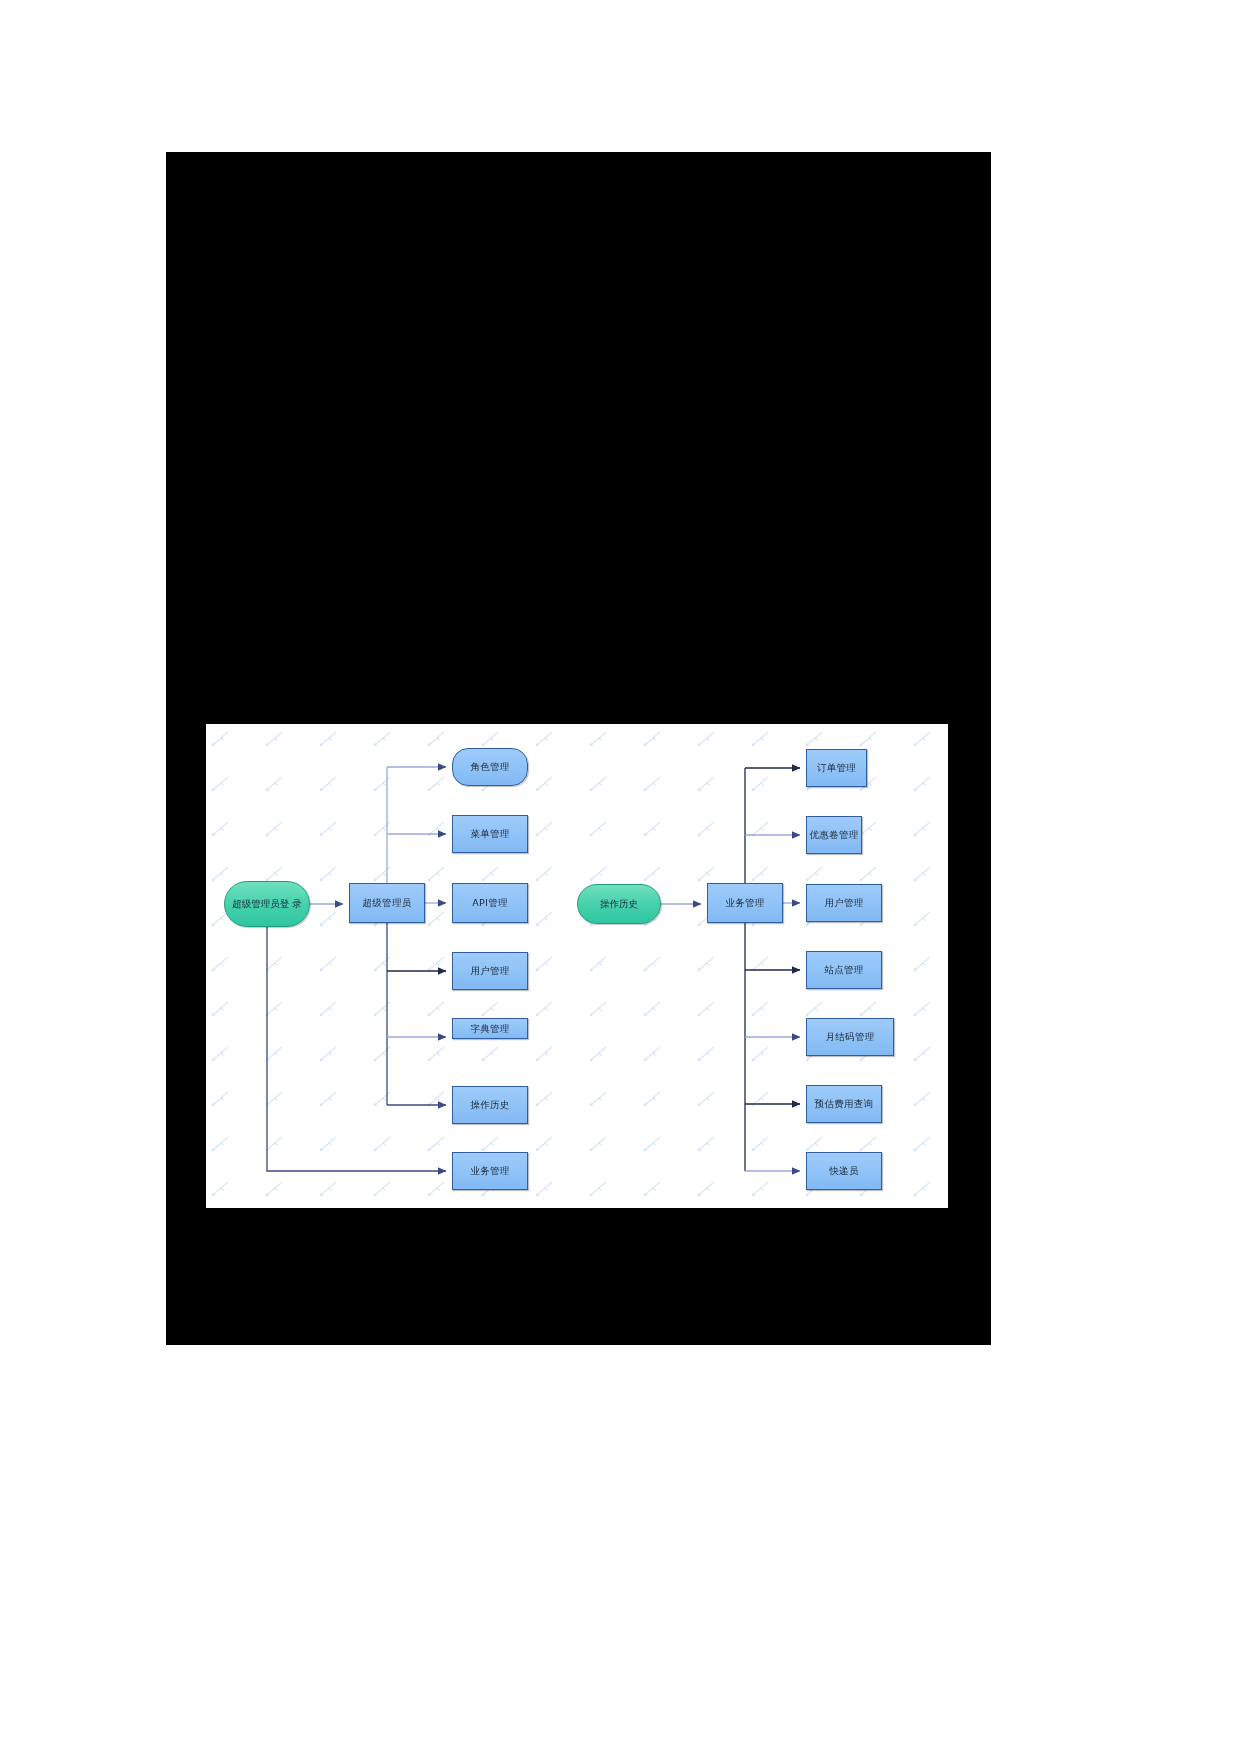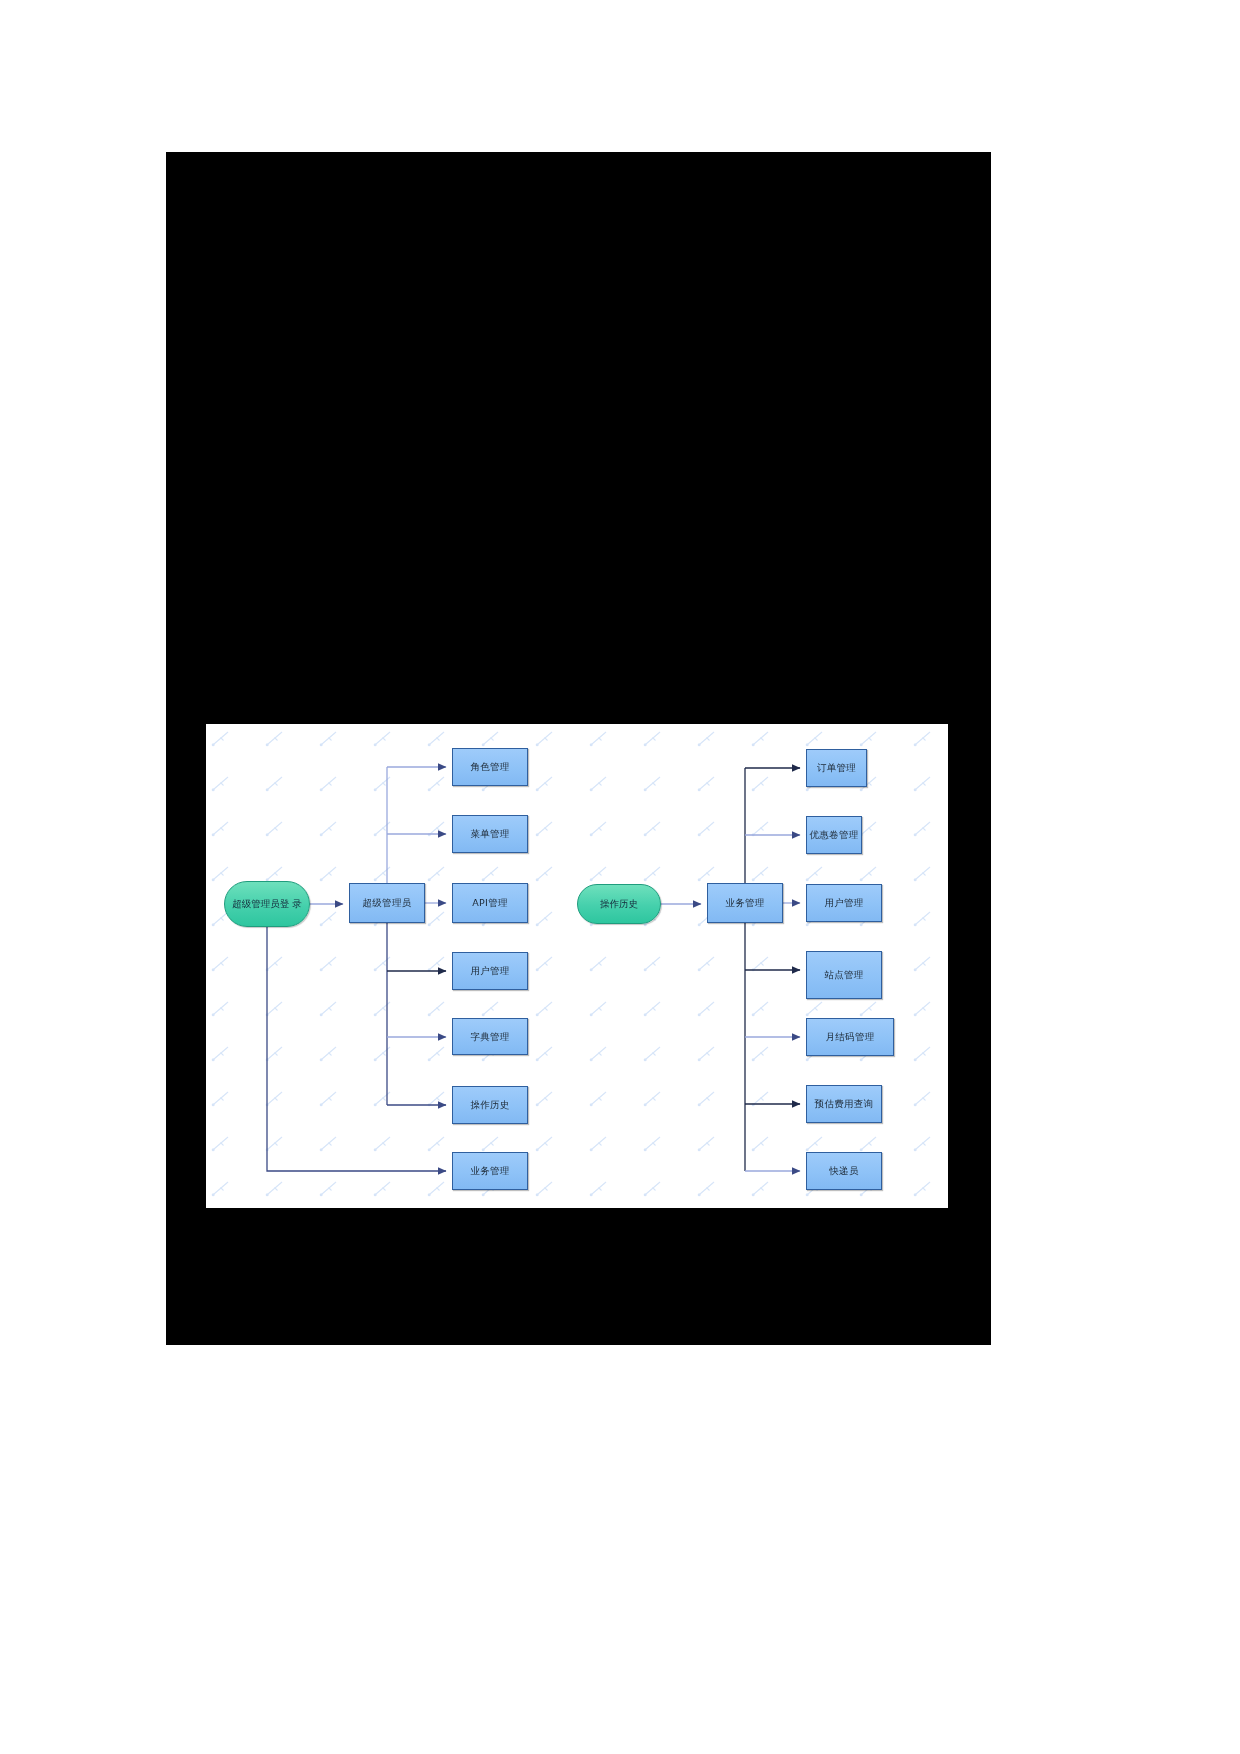--- a/index.html
+++ b/index.html
@@ -149,37 +149,37 @@
 
     <div class="node-ellipse" style="left:18px; top:157px; width:86px; height:46px;justify-content:center;">
       <span>超级管理员登
 录</span>
     </div>
 
     <div class="node-box" style="left:143px; top:159px; width:76px; height:40px;">
       <span>超级管理员</span>
     </div>
 
-    <div class="node-box" style="left:246px; top:24px; width:76px; height:38px;">
+    <div class="node-box" style="left:246px; top:24px; width:76px; height:38px;border-radius:16px;">
       <span>角色管理</span>
     </div>
 
     <div class="node-box" style="left:246px; top:91px; width:76px; height:38px;">
       <span>菜单管理</span>
     </div>
 
     <div class="node-box" style="left:246px; top:159px; width:76px; height:40px;">
       <span>API管理</span>
     </div>
 
     <div class="node-box" style="left:246px; top:228px; width:76px; height:38px;">
       <span>用户管理</span>
     </div>
 
-    <div class="node-box" style="left:246px; top:294px; width:76px; height:37px;">
+    <div class="node-box" style="left:246px; top:294px; width:76px; height:21px;">
       <span>字典管理</span>
     </div>
 
     <div class="node-box" style="left:246px; top:362px; width:76px; height:38px;">
       <span>操作历史</span>
     </div>
 
     <div class="node-box" style="left:246px; top:428px; width:76px; height:38px;">
       <span>业务管理</span>
     </div>
@@ -197,21 +197,21 @@
     </div>
 
     <div class="node-box" style="left:600px; top:92px; width:56px; height:38px;">
       <span>优惠卷管理</span>
     </div>
 
     <div class="node-box" style="left:600px; top:160px; width:76px; height:38px;">
       <span>用户管理</span>
     </div>
 
-    <div class="node-box" style="left:600px; top:227px; width:76px; height:48px;">
+    <div class="node-box" style="left:600px; top:227px; width:76px; height:38px;">
       <span>站点管理</span>
     </div>
 
     <div class="node-box" style="left:600px; top:294px; width:88px; height:38px;">
       <span>月结码管理</span>
     </div>
 
     <div class="node-box" style="left:600px; top:361px; width:76px; height:38px;text-align:center;">
       <span>预估费用查询</span>
     </div>

